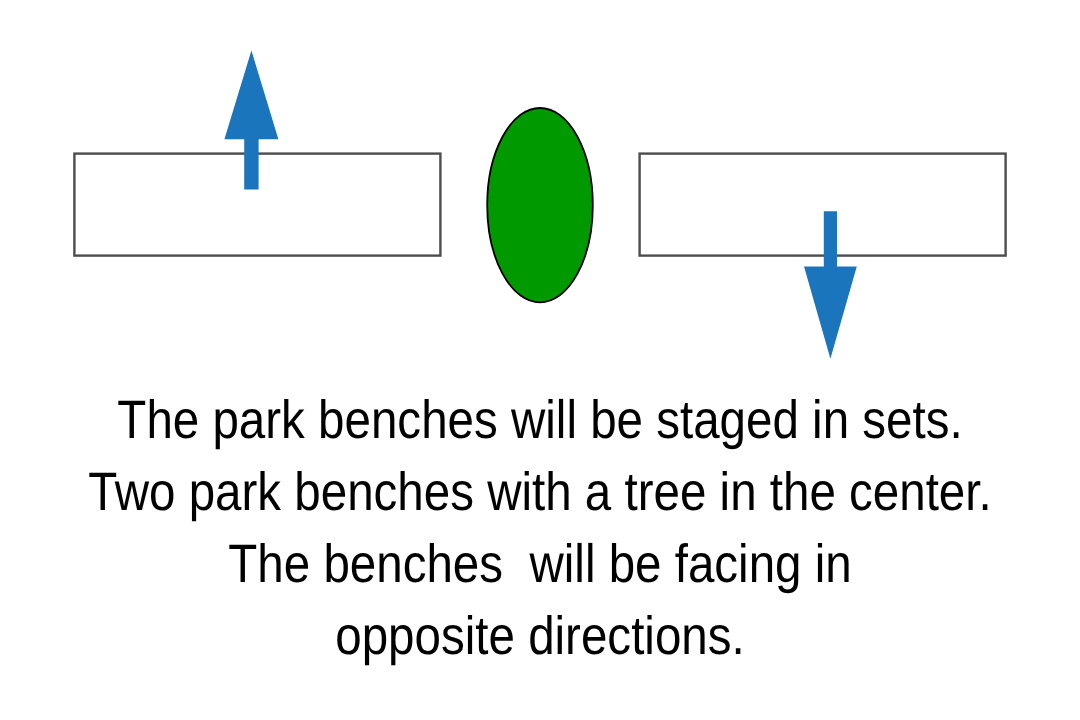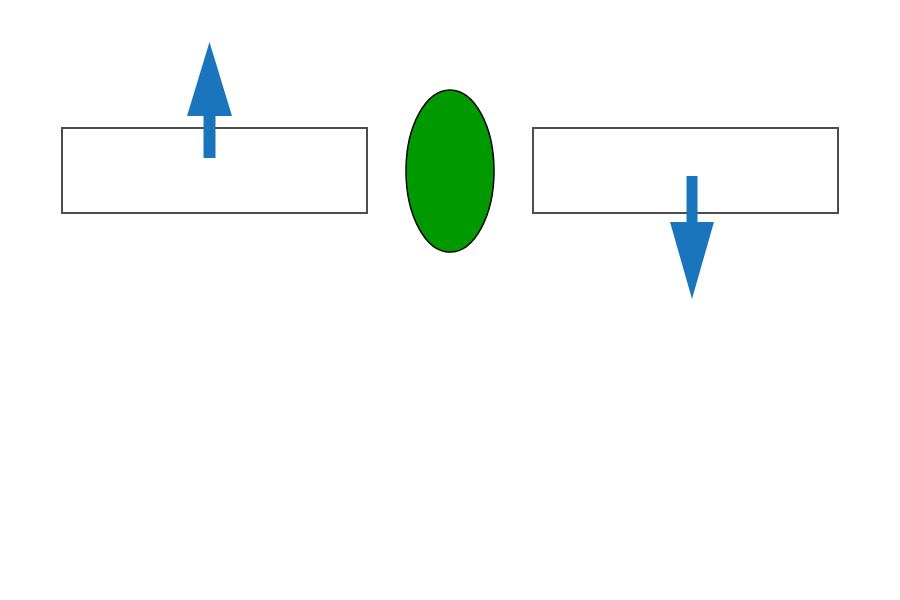--- a/index.html
+++ b/index.html
@@ -48,14 +48,20 @@
 
     <rect x="533" y="128" width="305" height="85" stroke-width="2" fill="#ffffff" stroke="#4d4d4d"></rect>
 
     <ellipse cx="450" cy="171" rx="44" ry="81" stroke-width="1.5" fill="#009a00" stroke="#000000"></ellipse>
 
     <path d="M203.5 158 L203.5 116 L187 116 L209.5 42 L232 116 L215.5 116 L215.5 158 Z" fill="#1b75bc"></path>
 
     <path d="M686.5 176 L686.5 222 L670 222 L692 299 L714 222 L697.5 222 L697.5 176 Z" fill="#1b75bc"></path>
   </svg>
 
+  <div class="caption">
+    <div class="line">The park benches will be staged in sets.</div>
+    <div class="line">Two park benches with a tree in the center.</div>
+    <div class="line">The benches  will be facing in</div>
+    <div class="line">opposite directions.</div>
+  </div>
 
 </div>
 
 </body></html>

